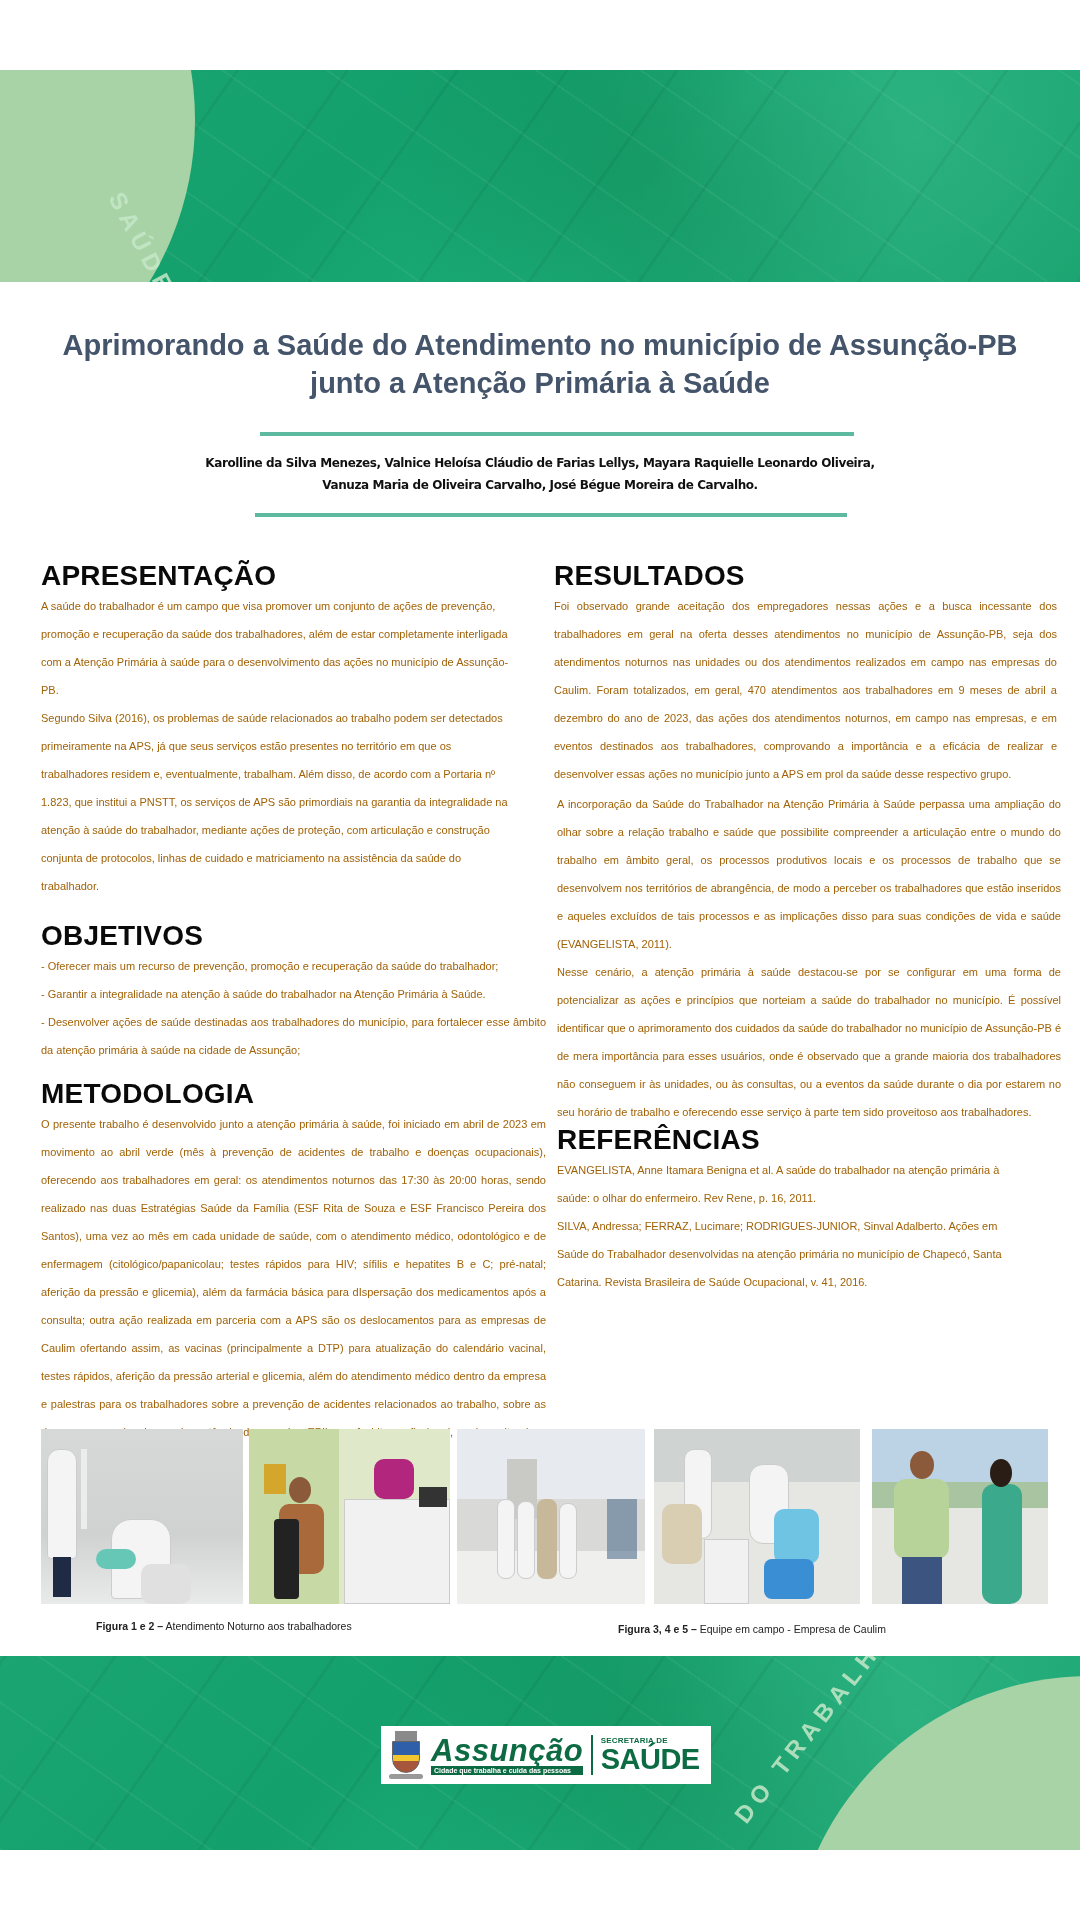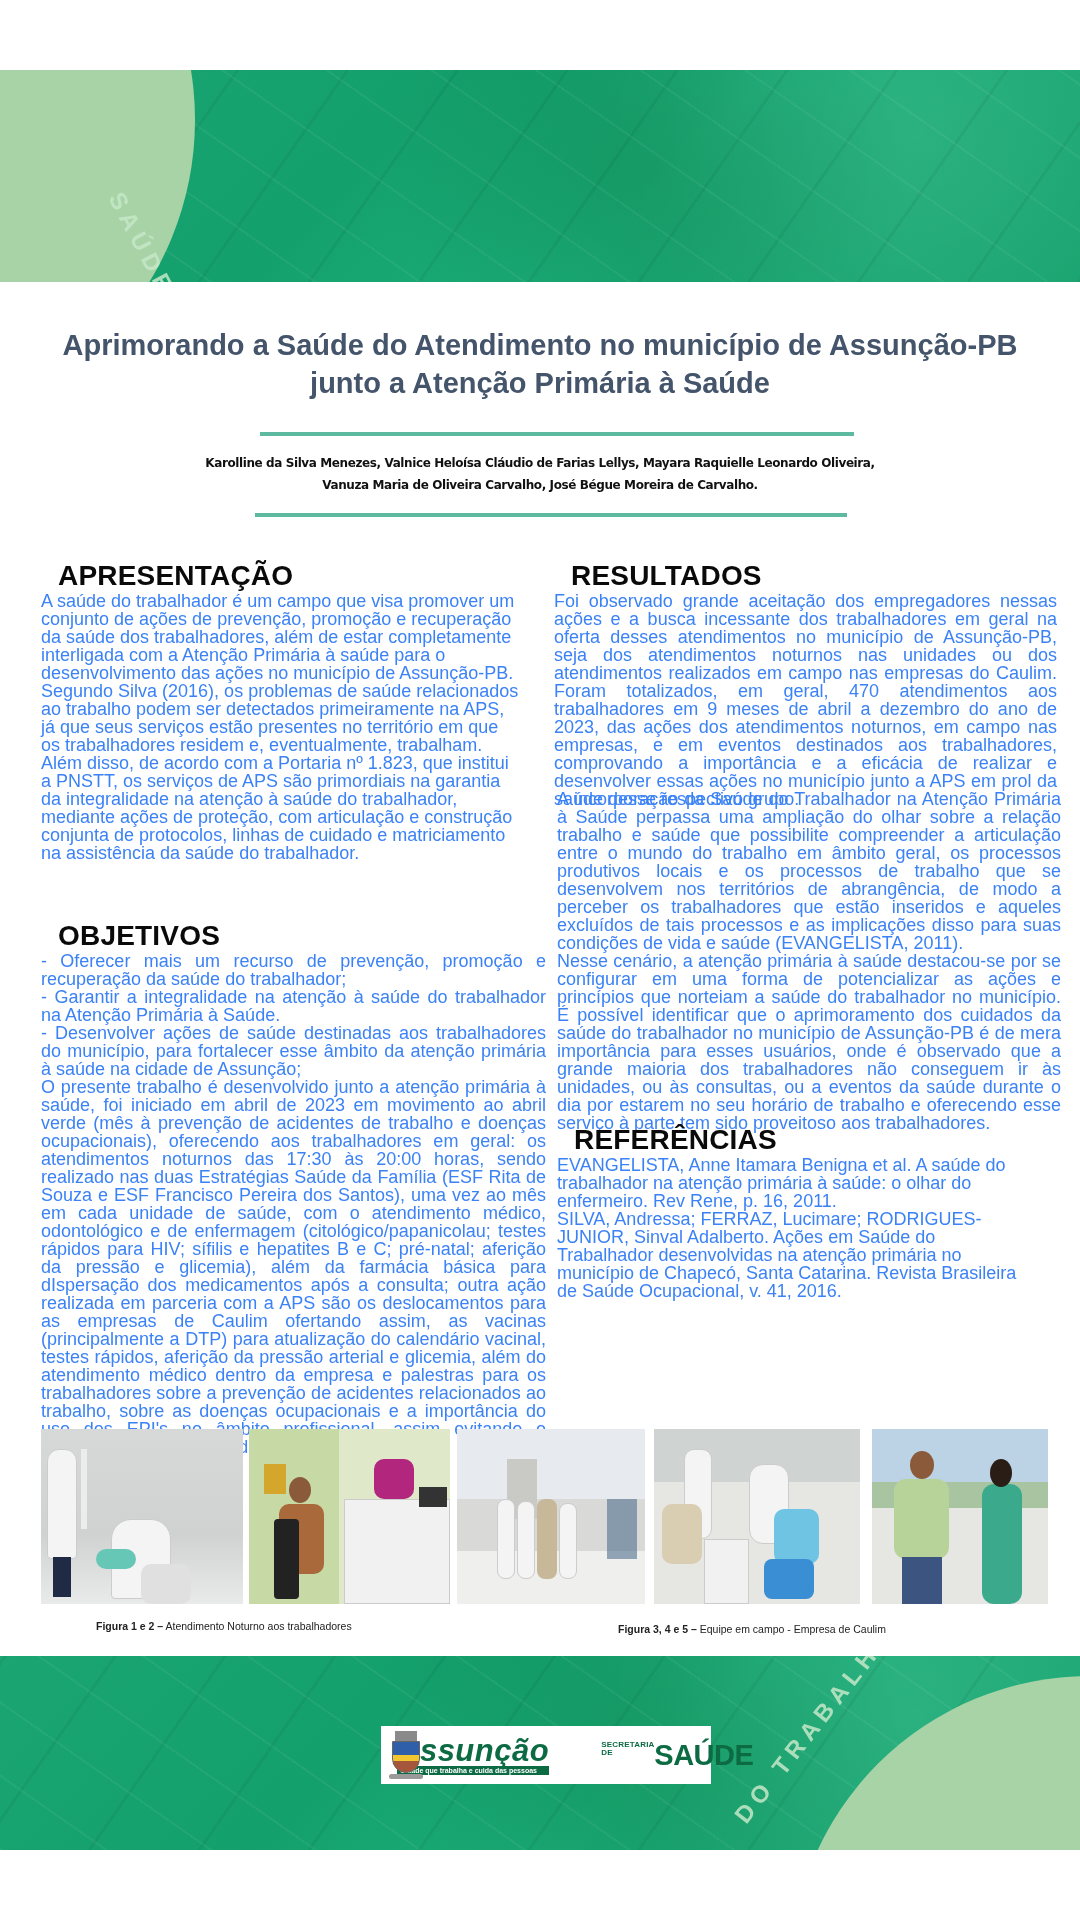--- a/index.html
+++ b/index.html
@@ -50,45 +50,45 @@
   }
   .logo .crest .ribbon { position: absolute; bottom: 0; left: 0; width: 34px; height: 5px; background: #999; border-radius: 3px; }
   .logo .brand { display: flex; flex-direction: column; }
   .logo .brand-name {
     font-size: 31px; font-weight: bold; font-style: italic; color: #0d6b43; line-height: 30px; letter-spacing: 0.5px;
   }
   .logo .brand-tag {
     font-size: 7px; color: #fff; background: #0d6b43; padding: 1px 3px; white-space: nowrap; font-weight: bold;
   }
   .logo .divider { width: 1.5px; height: 40px; background: #0d6b43; margin: 0 8px; }
-  .logo .sec { display: flex; flex-direction: row; line-height: 1; margin-left: 36px; }
+  .logo .sec { display: flex; flex-direction: column; line-height: 1; }
   .logo .sec-small { font-size: 8px; font-weight: bold; color: #0d6b43; letter-spacing: 0.2px; }
   .logo .sec-big { font-size: 29px; font-weight: bold; color: #0d6b43; letter-spacing: -0.5px; }
 
   
   .title {
     position: absolute; left: 40px; width: 1000px; top: 326px; text-align: center;
     color: #44546a; font-weight: bold; font-size: 29px; line-height: 38px;
   }
   .rule { position: absolute; height: 4px; background: #5db9a0; }
   .rule-1 { left: 260px; width: 594px; top: 432px; }
   .rule-2 { left: 255px; width: 592px; top: 513px; }
   .authors {
     position: absolute; left: 100px; width: 880px; top: 452px; text-align: center;
     font-family: "DejaVu Sans", sans-serif; font-weight: bold; font-size: 12px; line-height: 22px; color: #111;
     letter-spacing: -0.4px;
   }
 
   
   .section { position: absolute; }
   .section h2 {
-    font-size: 28px; font-weight: bold; color: #0a0a0a; line-height: 32px; letter-spacing: 0.2px; margin-left: 17px;
+    font-size: 28px; font-weight: bold; color: #0a0a0a; line-height: 32px; letter-spacing: 0.2px;
   }
   .section p, .section li {
-    font-size: 18px; line-height: 18px; color: #3b82f6;
+    font-size: 11px; line-height: 28px; color: #a16207;
   }
   .section.justify p, .section.justify li { text-align: justify; }
   .section ul { list-style: none; }
 
   #sec-apresentacao { left: 41px; top: 560px; width: 480px; }
   #sec-objetivos { left: 41px; top: 920px; width: 505px; }
   #sec-metodologia { left: 41px; top: 1078px; width: 505px; }
   #sec-resultados { left: 554px; top: 560px; width: 503px; }
   #sec-conclusao { left: 557px; top: 790px; width: 504px; }
   #sec-referencias { left: 557px; top: 1124px; width: 470px; }
@@ -153,20 +153,21 @@
 <div class="section justify" id="sec-objetivos">
   <h2>OBJETIVOS</h2>
   <ul>
     <li>- Oferecer mais um recurso de prevenção, promoção e recuperação da saúde do trabalhador;</li>
     <li>- Garantir a integralidade na atenção à saúde do trabalhador na Atenção Primária à Saúde.</li>
     <li>- Desenvolver ações de saúde destinadas aos trabalhadores do município, para fortalecer esse âmbito da atenção primária à saúde na cidade de Assunção;</li>
   </ul>
 </div>
 
 <div class="section justify" id="sec-metodologia">
+  <h2>METODOLOGIA</h2>
   <p>O presente trabalho é desenvolvido junto a atenção primária à saúde, foi iniciado em abril de 2023 em movimento ao abril verde (mês à prevenção de acidentes de trabalho e doenças ocupacionais), oferecendo aos trabalhadores em geral: os atendimentos noturnos das 17:30 às 20:00 horas, sendo realizado nas duas Estratégias Saúde da Família (ESF Rita de Souza e ESF Francisco Pereira dos Santos), uma vez ao mês em cada unidade de saúde, com o atendimento médico, odontológico e de enfermagem (citológico/papanicolau; testes rápidos para HIV; sífilis e hepatites B e C; pré-natal; aferição da pressão e glicemia), além da farmácia básica para dIspersação dos medicamentos após a consulta; outra ação realizada em parceria com a APS são os deslocamentos para as empresas de Caulim ofertando assim, as vacinas (principalmente a DTP) para atualização do calendário vacinal, testes rápidos, aferição da pressão arterial e glicemia, além do atendimento médico dentro da empresa e palestras para os trabalhadores sobre a prevenção de acidentes relacionados ao trabalho, sobre as doenças ocupacionais e a importância do uso dos EPI's no âmbito profissional, assim evitando o deslocamento para a unidade de saúde.</p>
 </div>
 
 <div class="section justify" id="sec-resultados">
   <h2>RESULTADOS</h2>
   <p>Foi observado grande aceitação dos empregadores nessas ações e a busca incessante dos trabalhadores em geral na oferta desses atendimentos no município de Assunção-PB, seja dos atendimentos noturnos nas unidades ou dos atendimentos realizados em campo nas empresas do Caulim. Foram totalizados, em geral, 470 atendimentos aos trabalhadores em 9 meses de abril a dezembro do ano de 2023, das ações dos atendimentos noturnos, em campo nas empresas, e em eventos destinados aos trabalhadores, comprovando a importância e a eficácia de realizar e desenvolver essas ações no município junto a APS em prol da saúde desse respectivo grupo.</p>
 </div>
 
 <div class="section justify" id="sec-conclusao">
   <p>A incorporação da Saúde do Trabalhador na Atenção Primária à Saúde perpassa uma ampliação do olhar sobre a relação trabalho e saúde que possibilite compreender a articulação entre o mundo do trabalho em âmbito geral, os processos produtivos locais e os processos de trabalho que se desenvolvem nos territórios de abrangência, de modo a perceber os trabalhadores que estão inseridos e aqueles excluídos de tais processos e as implicações disso para suas condições de vida e saúde (EVANGELISTA, 2011).</p>

